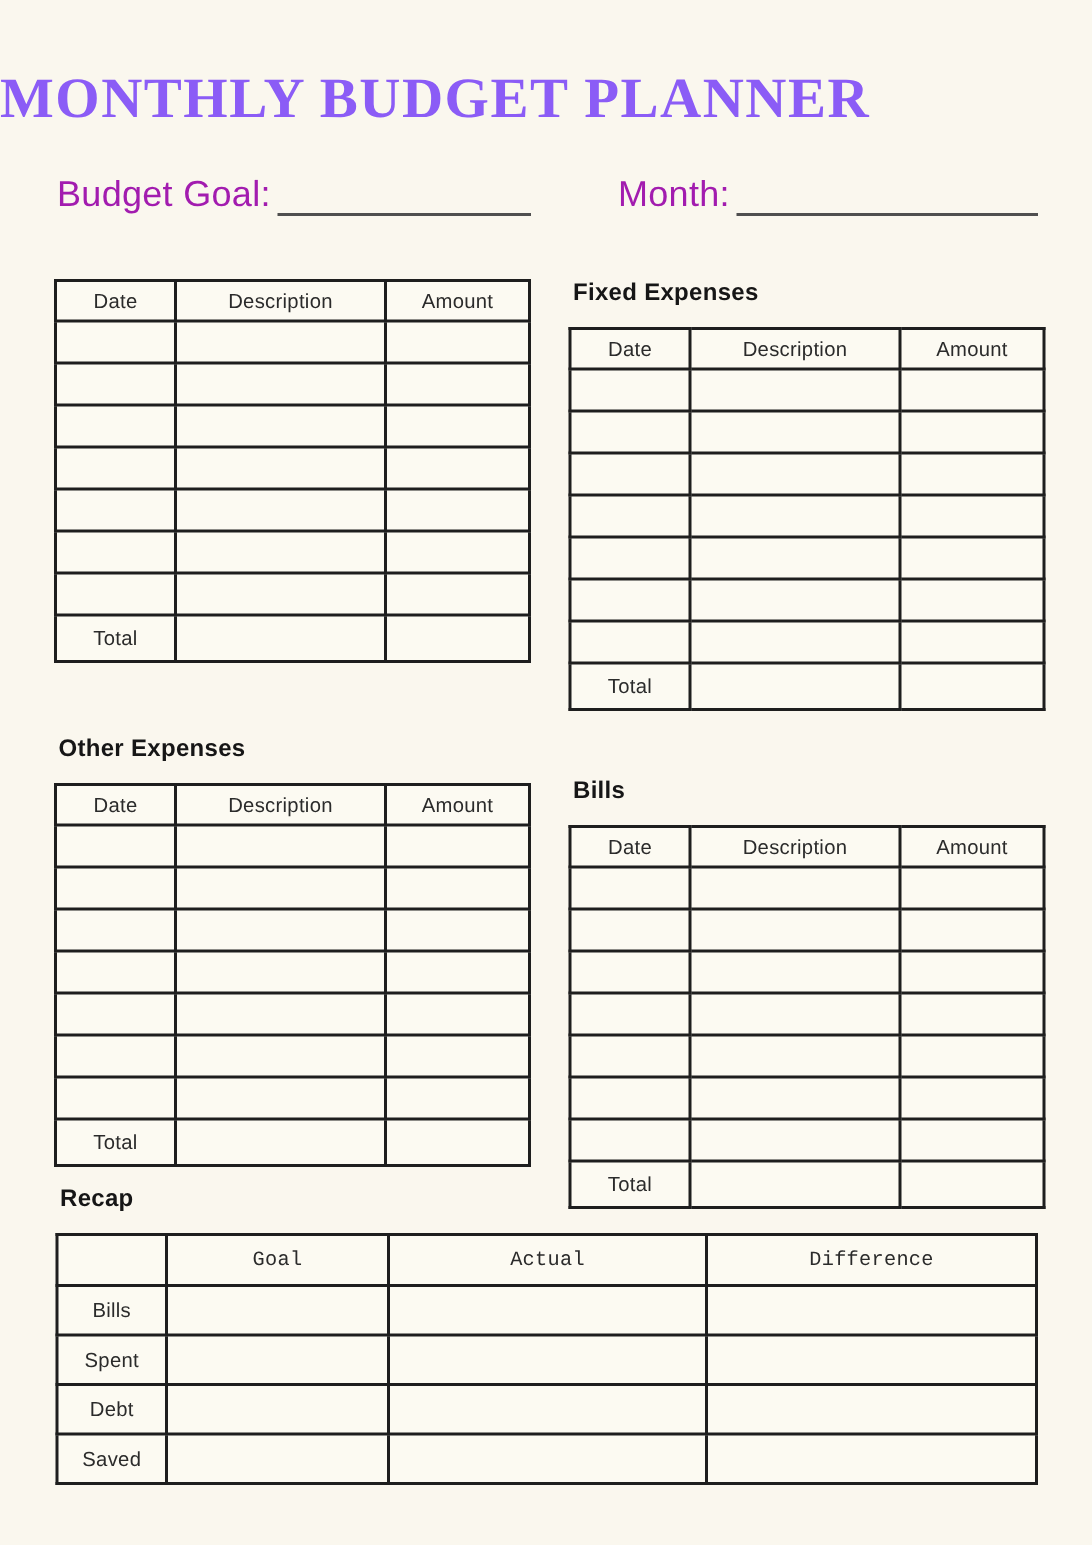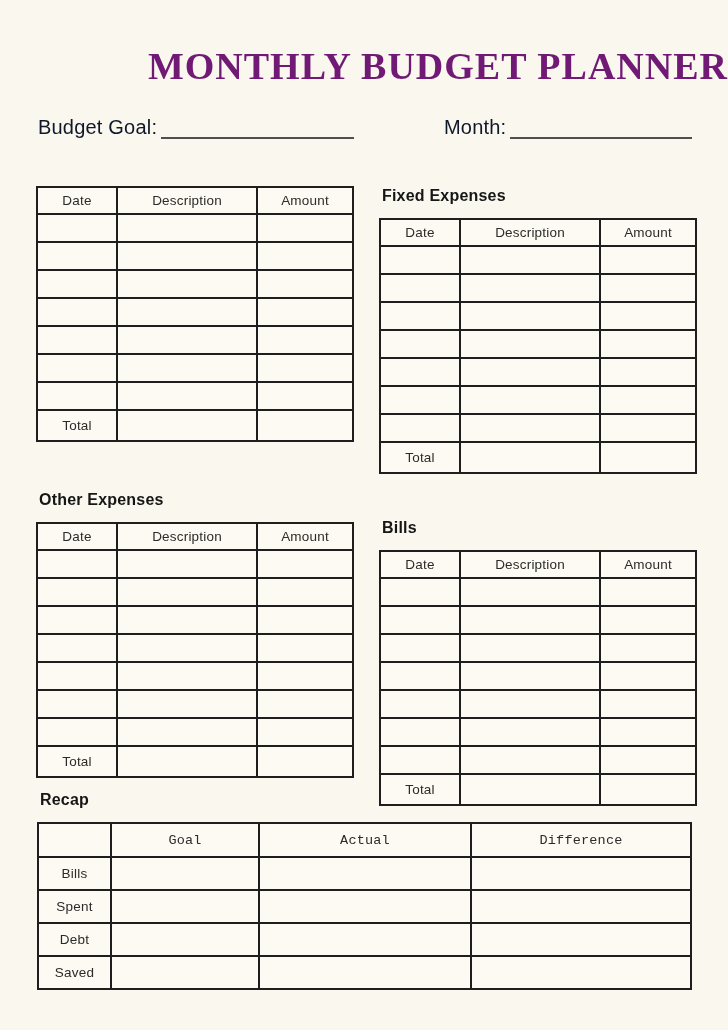--- a/index.html
+++ b/index.html
@@ -9,40 +9,40 @@
     font-family:"Liberation Sans", sans-serif;
     color:#1E1E1E;
     position:relative;
     overflow:hidden;
   }
   .page { position:absolute; inset:0; }
 
   
   .title {
     position:absolute; top:44px; left:0; width:728px;
-    text-align:right;
+    text-align:left;
     font-family:"Liberation Serif", serif;
     font-weight:600;
     font-size:38px;
     letter-spacing:1px;
-    color:#701a75;
+    color:#8b5cf6;
     white-space:nowrap;
   }
 
   
   .fields {
     position:absolute; top:114px; left:38px; right:36px;
     display:flex; align-items:flex-end;
   }
   .field { display:flex; align-items:flex-end; }
   .field-goal { width:316px; }
-  .field-month { margin-left:90px; flex:1; }
+  .field-month { margin-left:58px; flex:1; }
   .field-label {
-    font-size:20px;
-    color:#0f172a;
+    font-size:24px;
+    color:#a21caf;
     letter-spacing:0.2px;
     line-height:1.3;
     white-space:nowrap;
   }
   .field-line {
     flex:1;
     border-bottom:2px solid #4F4F4F;
     margin-left:4px;
     margin-bottom:1px;
     height:24px;

